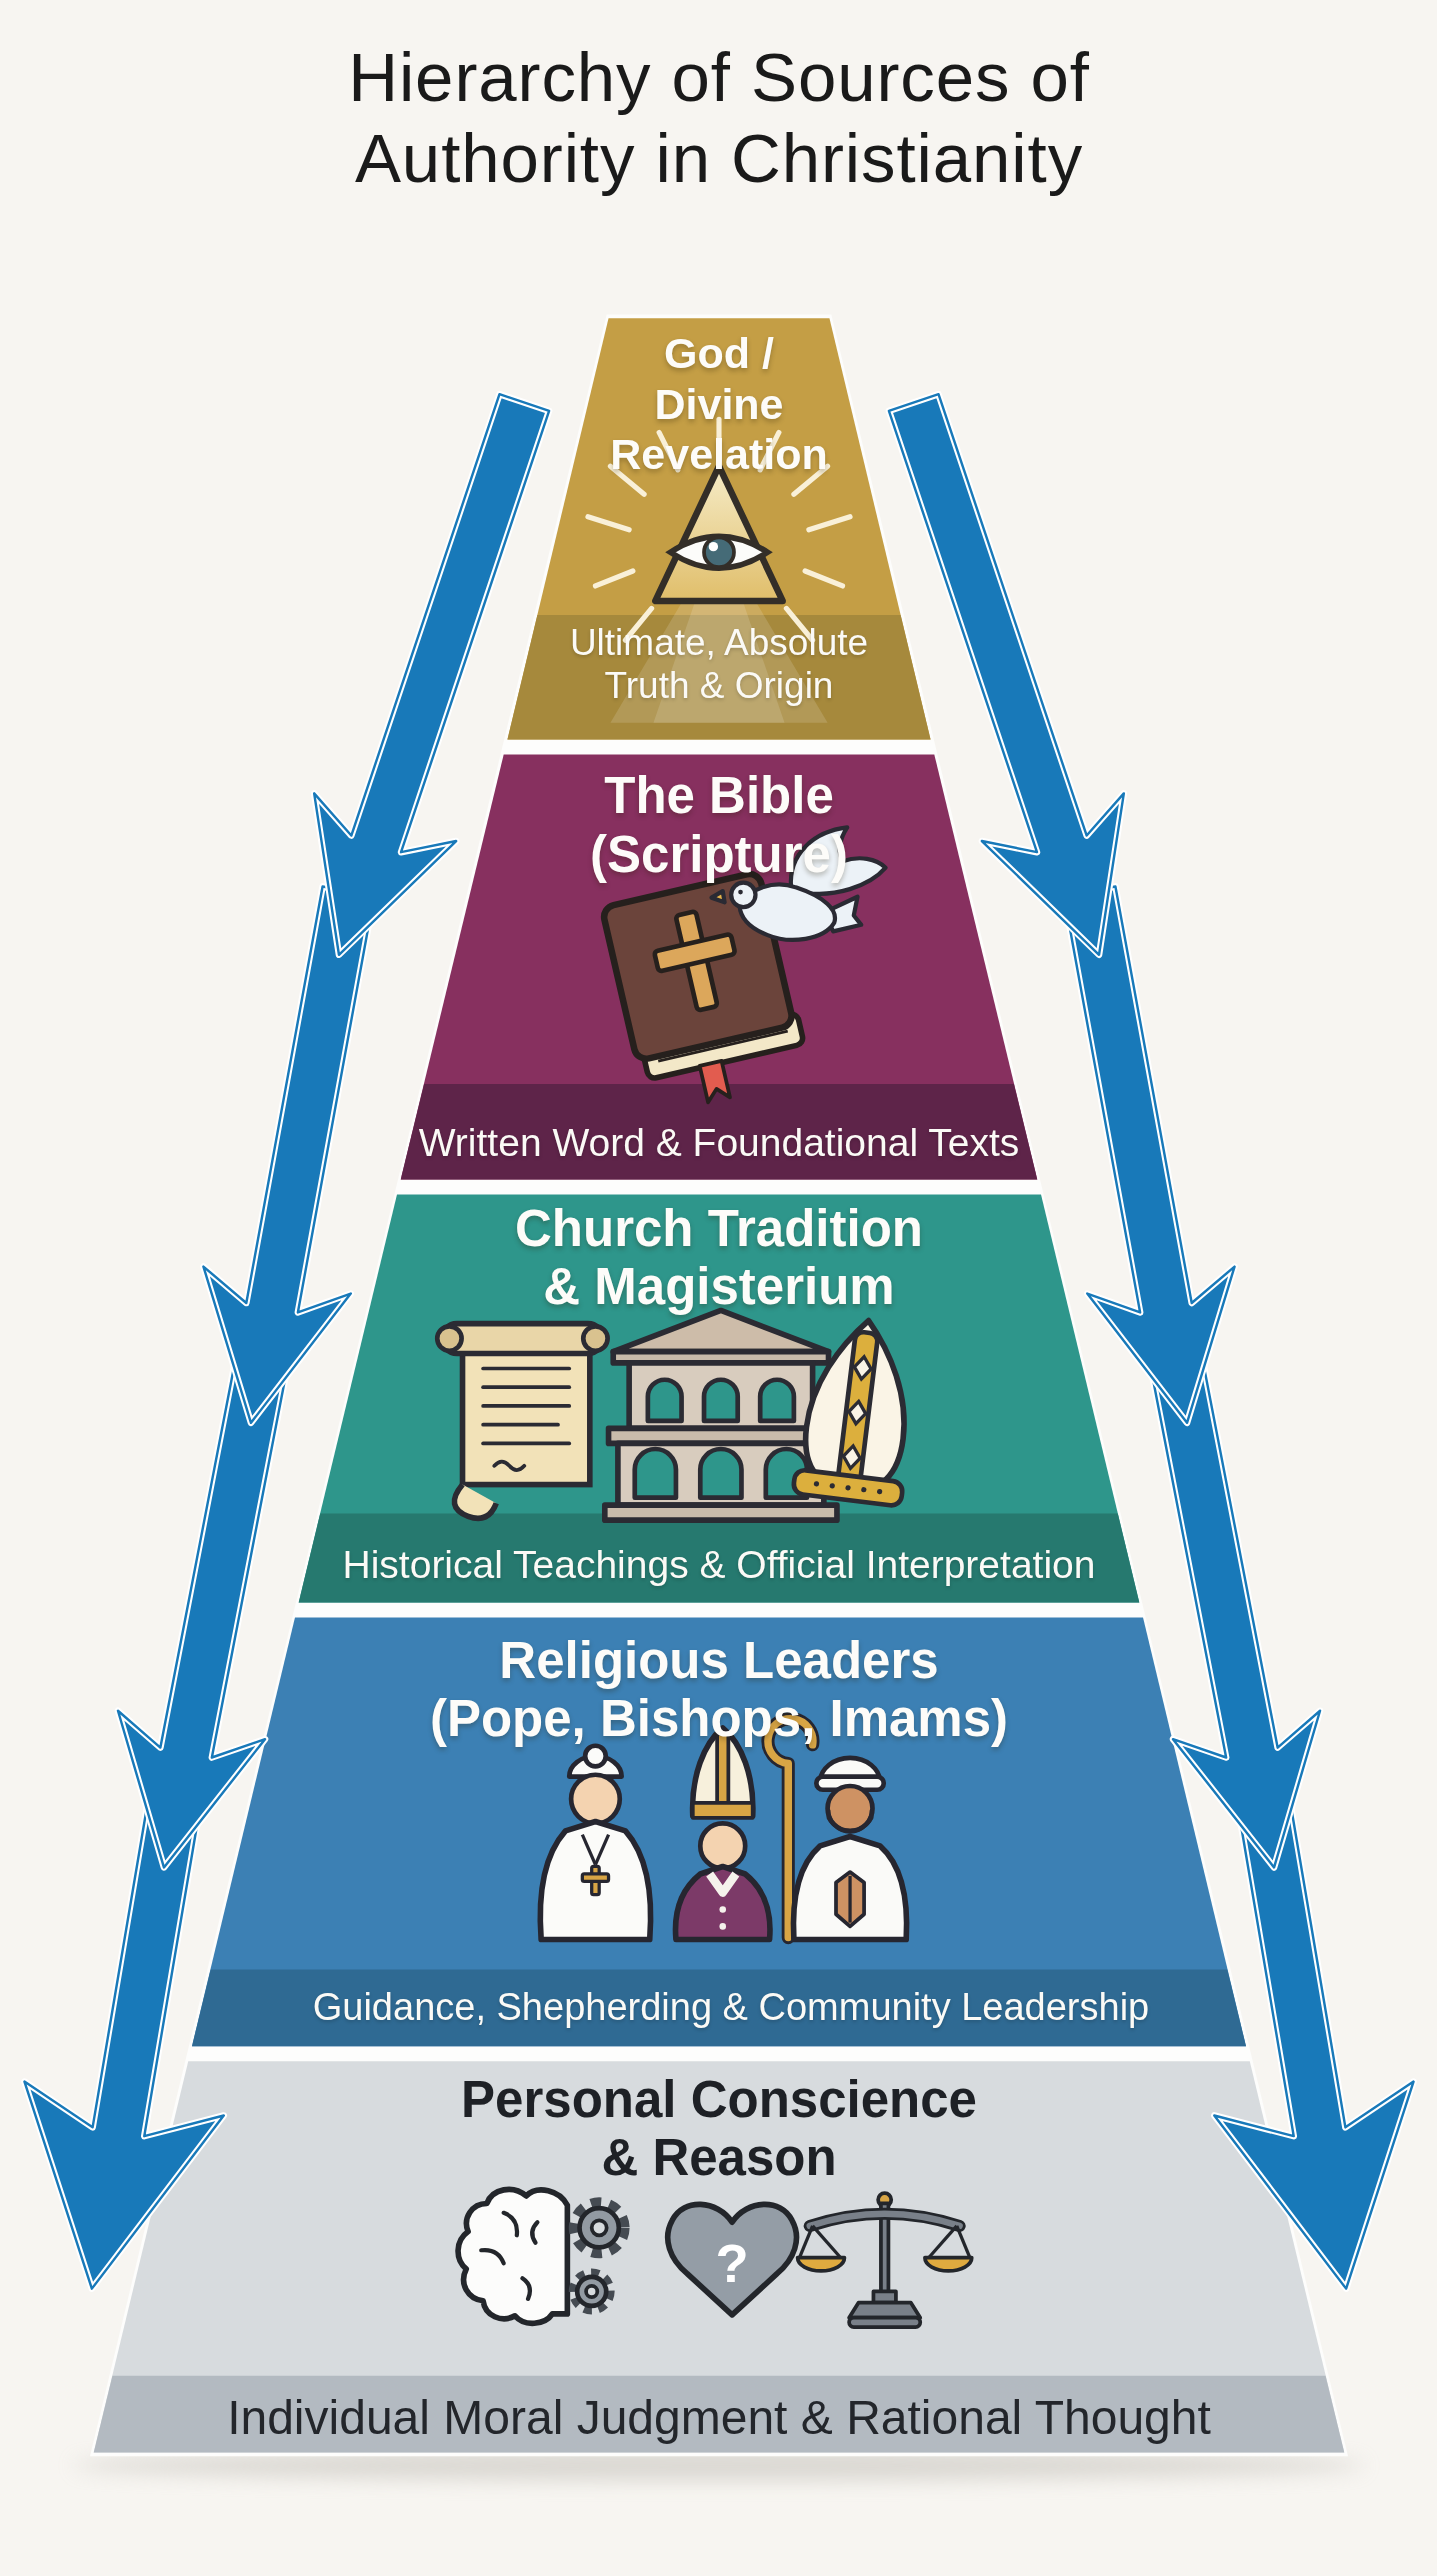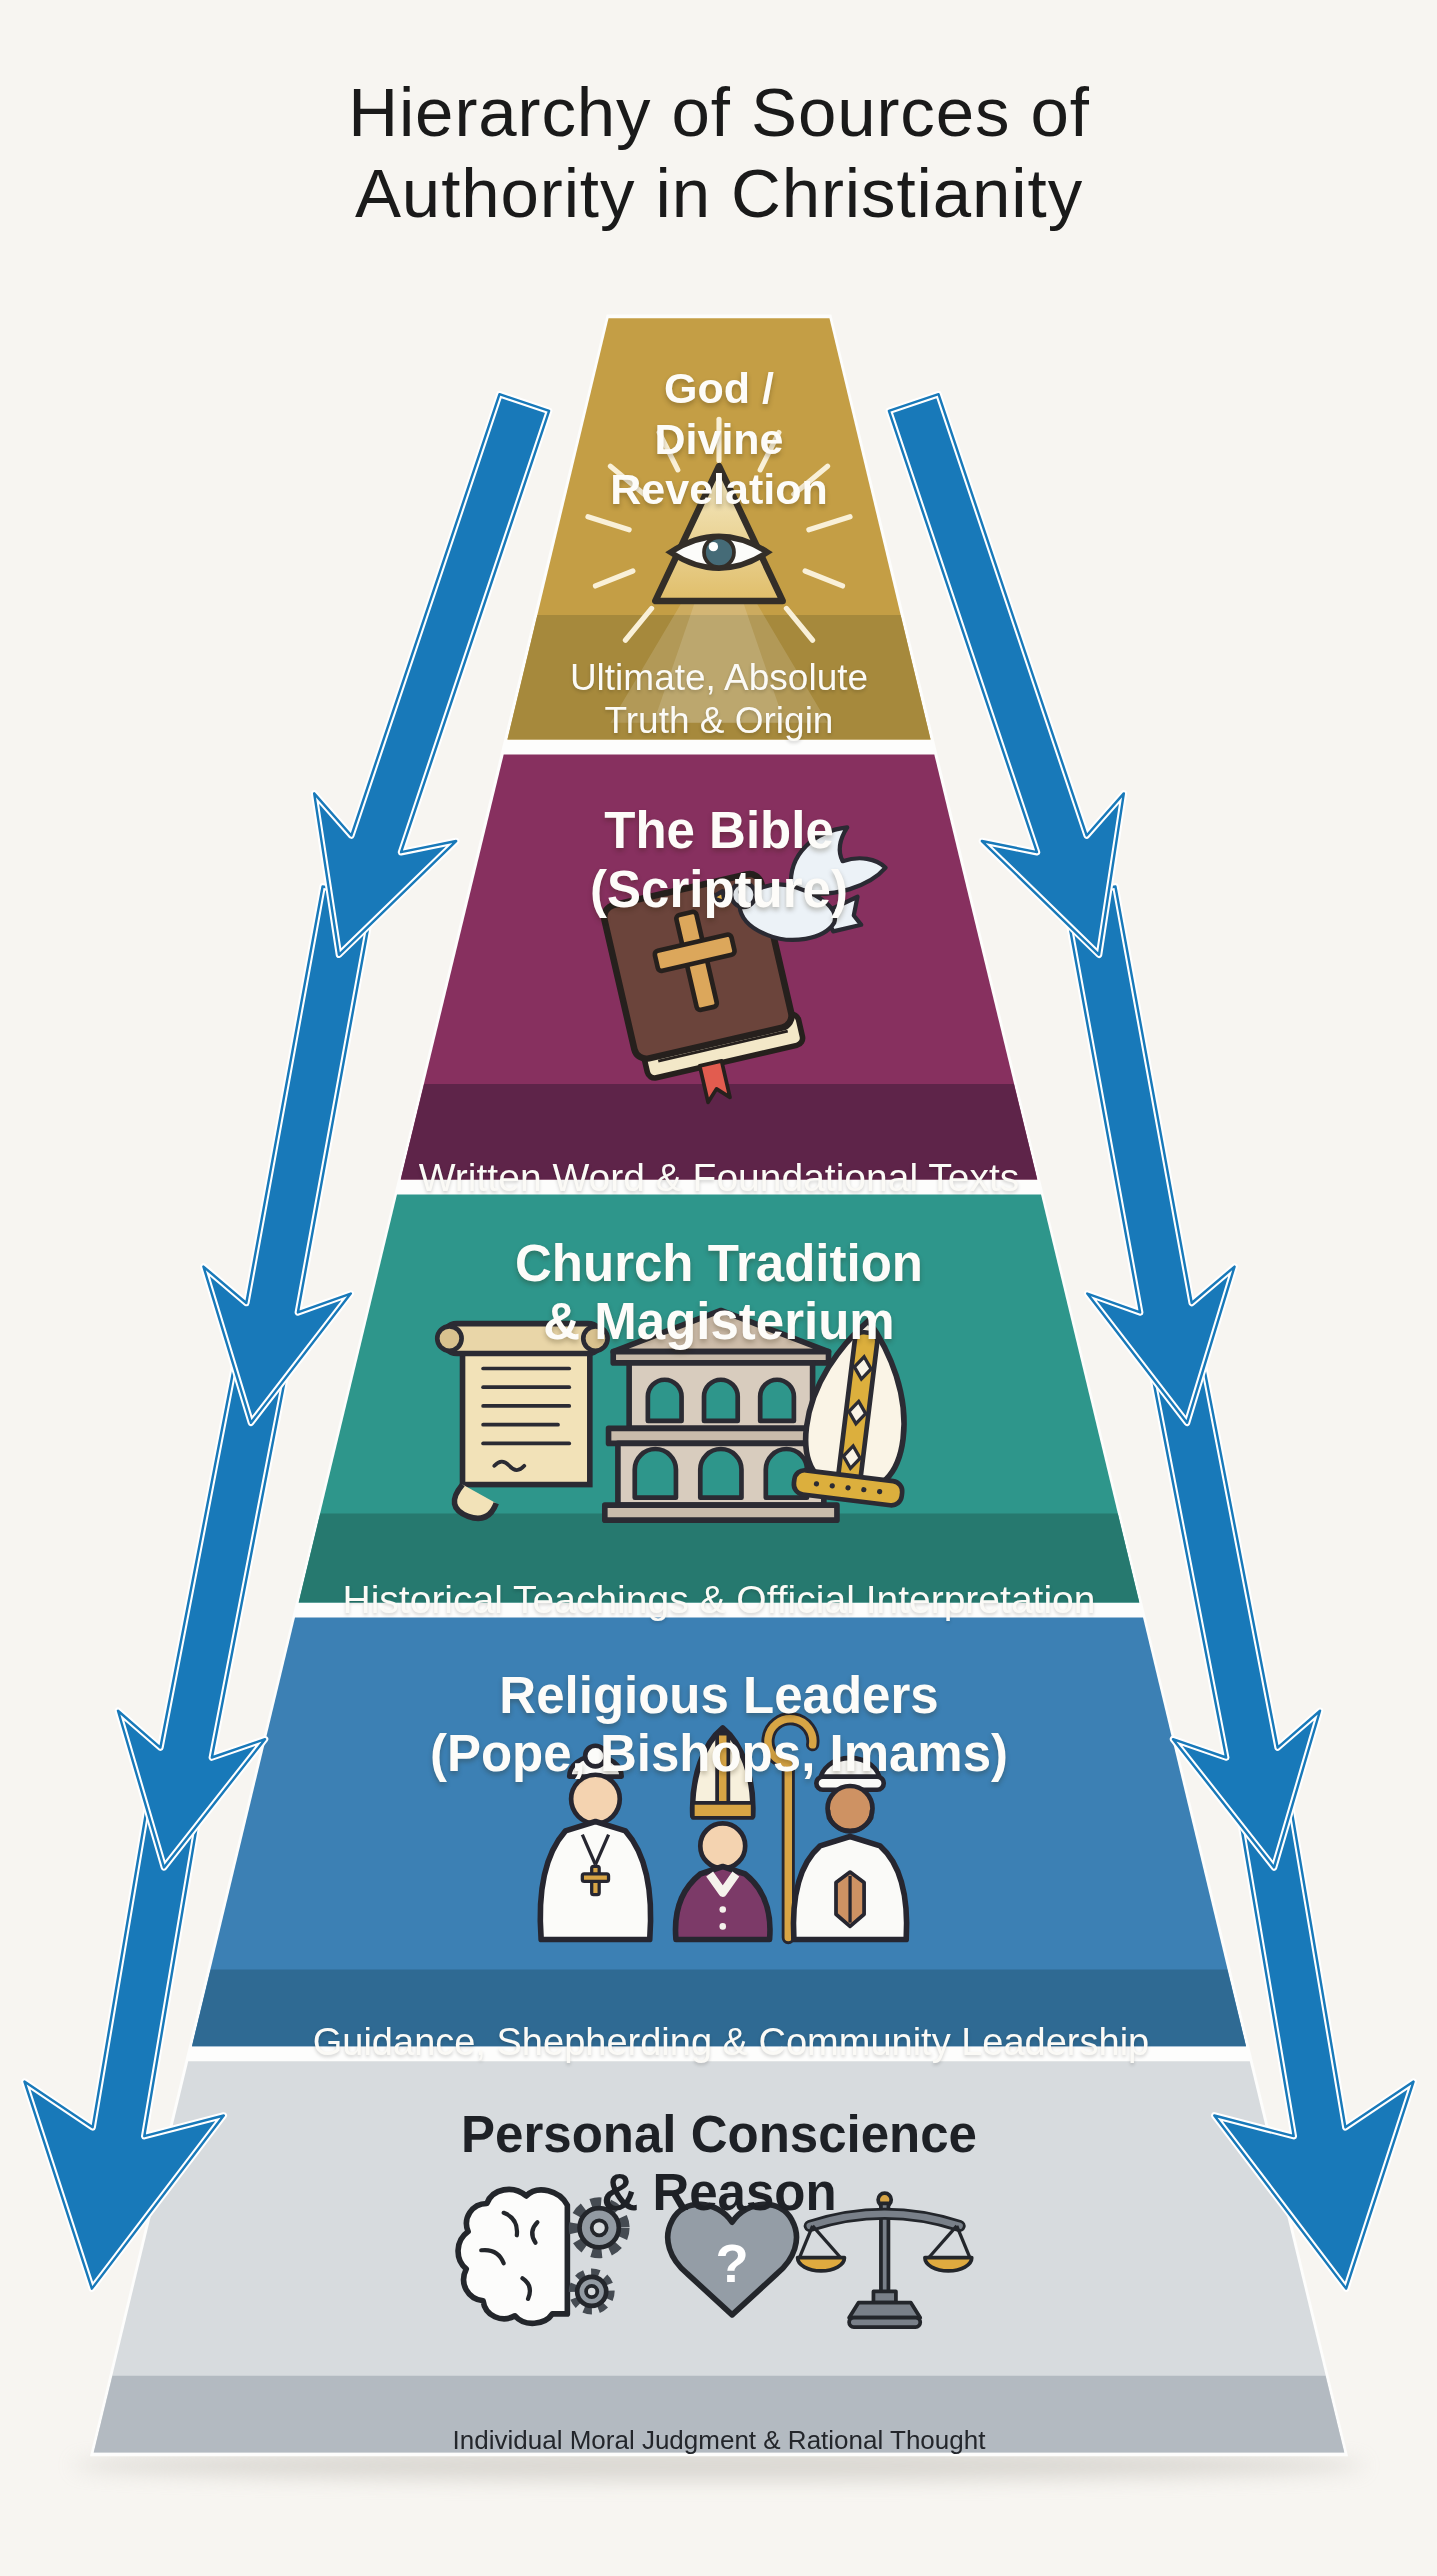--- a/index.html
+++ b/index.html
@@ -1,32 +1,32 @@
 <!DOCTYPE html>
 <html style="font-size:15px"><head>
 <meta charset="utf-8">
 <style>
   html,body{margin:0;padding:0;}
   .stage{position:relative;width:1438px;height:2576px;background:#F7F5F1;overflow:hidden;
          font-family:"Liberation Sans","DejaVu Sans",sans-serif;}
   .stage svg.layer{position:absolute;left:0;top:0;}
-  .overlay-text{position:absolute;left:0;width:100%;text-align:center;white-space:pre-line;pointer-events:none;margin-top:35px;}
+  .overlay-text{position:absolute;left:0;width:100%;text-align:center;white-space:pre-line;pointer-events:none;}
   #t-main{top:37px;font-size:69px;line-height:1.18;color:#1A1A1A;font-weight:400;letter-spacing:0.9px;}
   .lvl-title{font-weight:bold;color:#FDFCF9;text-shadow:0 2.8px 5.6px rgba(40,30,0,.28);}
   .lvl-caption{color:#FBFAF6;text-shadow:0 1.9px 3.7px rgba(0,0,0,.18);}
   #t1{top:328px;font-size:43px;line-height:1.18;}
   #c1{top:622px;font-size:37px;line-height:1.15;}
   #t2{top:766px;font-size:51px;line-height:1.16;}
   #c2{top:1121px;font-size:39px;}
   #t3{top:1200px;font-size:51px;line-height:1.14;}
   #c3{top:1543px;font-size:39px;}
   #t4{top:1632px;font-size:51px;line-height:1.14;}
   #c4{top:1986px;font-size:38px;padding-left:12px;}
   #t5{top:2071px;font-size:51px;line-height:1.14;color:#1E2126;text-shadow:none;}
-  #c5{top:2390px;font-size:26px;color:#23262B;text-shadow:none;}
+  #c5{top:2390px;font-size:48px;color:#23262B;text-shadow:none;}
   .heart-q{font-family:"Liberation Sans",sans-serif;font-size:58px;font-weight:bold;fill:#FFFFFF;}
   .shadow-blur{filter:blur(10px);}
 </style>
 </head>
 <body>
 
 <div class="stage">
 
 <svg class="layer" width="1438" height="2576" viewBox="0 0 1536 2752">
   <defs>

